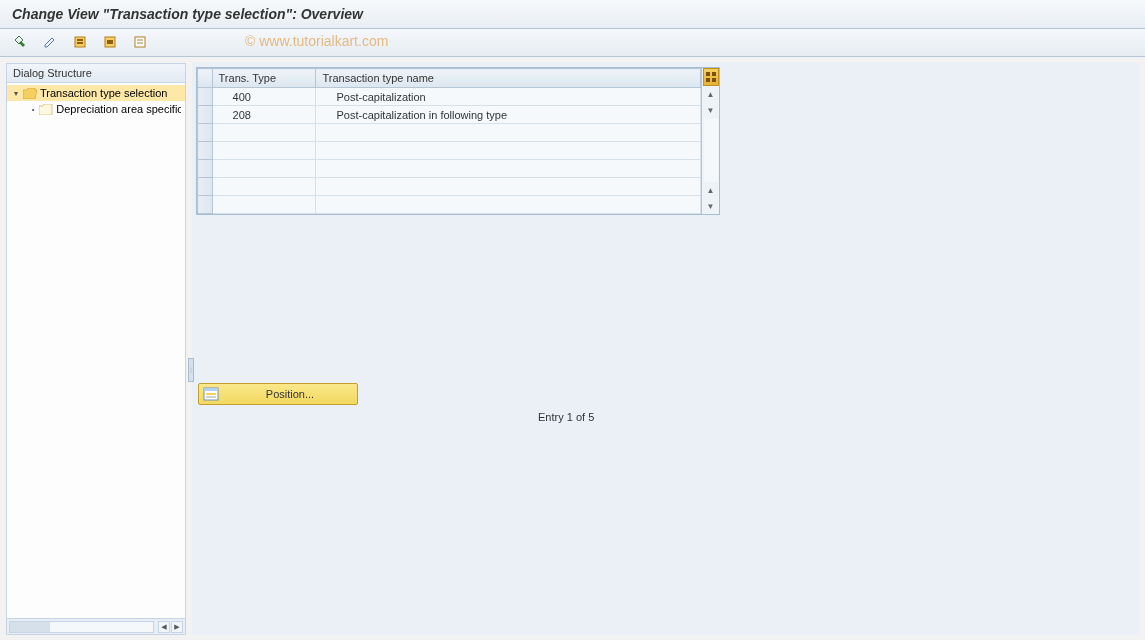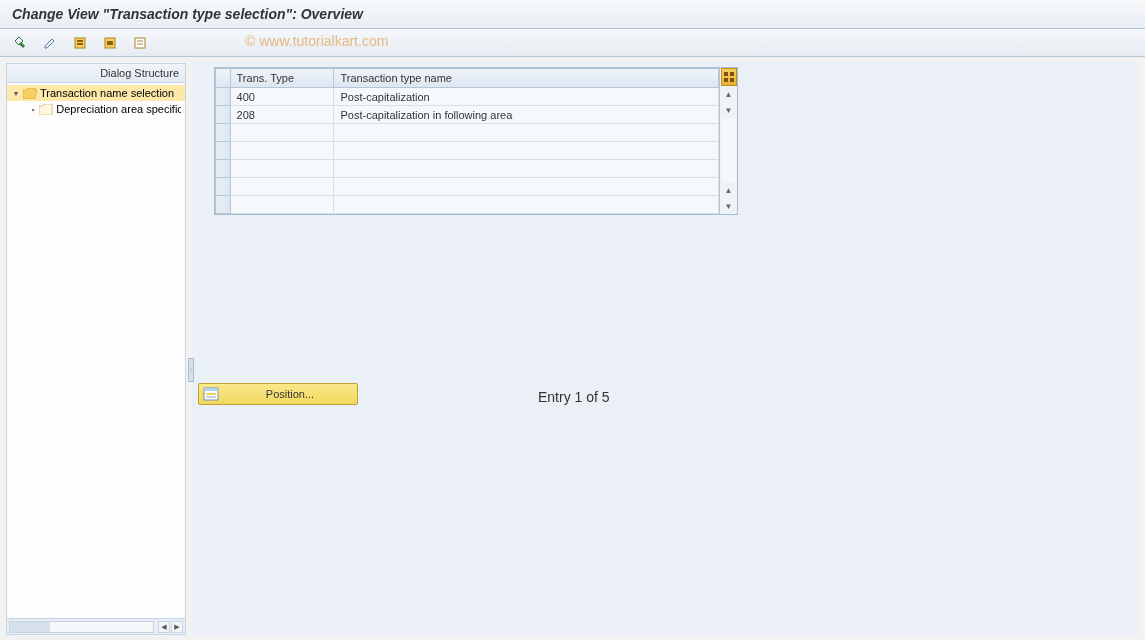--- a/index.html
+++ b/index.html
@@ -19,21 +19,21 @@
       font-weight: bold;
       font-style: italic;
       font-size: 14px;
       color: #333;
     }
     .toolbar {
       background: linear-gradient(#f5f8fb, #e6ecf2);
       border-bottom: 1px solid #b5c5d5;
       padding: 4px 10px;
       display: flex;
-      align-items: center;
+      align-items: flex-end;
       gap: 10px;
       height: 28px;
       position: relative;
     }
     .toolbar-btn {
       width: 20px;
       height: 20px;
       display: flex;
       align-items: center;
       justify-content: center;
@@ -57,21 +57,20 @@
       padding: 6px;
       gap: 6px;
     }
     .sidebar {
       width: 180px;
       background: #fdfdfd;
       border: 1px solid #c5d5e5;
       display: flex;
       flex-direction: column;
       position: relative;
-      text-align: right;
     }
     .sidebar-header {
       background: linear-gradient(#f0f5fa, #e2eaf2);
       border-bottom: 1px solid #c5d5e5;
       padding: 3px 6px;
       font-size: 11px;
       color: #333;
     }
     .tree {
       flex: 1;
@@ -145,21 +144,21 @@
       color: #555;
       cursor: pointer;
     }
     .content {
       flex: 1;
       background: #eaf0f6;
       position: relative;
     }
     .table-container {
       position: absolute;
-      left: 22px;
+      left: 4px;
       top: 4px;
       width: 524px;
       border: 1px solid #a9bdd1;
       background: #8b5cf6;
     }
     .table-wrapper {
       display: flex;
     }
     .data-table {
       border-collapse: collapse;
@@ -170,21 +169,21 @@
       border: 1px solid #b5c5d5;
       padding: 3px 6px;
       text-align: left;
       font-weight: normal;
       font-size: 11px;
       color: #333;
       height: 18px;
     }
     .data-table td {
       border: 1px solid #d5e0ea;
-      padding: 2px 6px;
+      padding: 2px 20px;
       font-size: 11px;
       color: #333;
       height: 18px;
       background: #f5f9fc;
     }
     .data-table td.row-selector {
       width: 14px;
       background: linear-gradient(to right, #e8eef4, #dce6f0);
       border: 1px solid #b5c5d5;
       padding: 0;
@@ -228,21 +227,21 @@
     .vscroll-track {
       flex: 1;
       width: 14px;
       background: #f5f8fb;
     }
     .position-row {
       position: absolute;
       left: 6px;
       top: 320px;
       display: flex;
-      align-items: flex-end;
+      align-items: flex-start;
       gap: 180px;
     }
     .position-btn {
       display: flex;
       align-items: center;
       background: linear-gradient(#fae88a, #f2d860);
       border: 1px solid #c0a030;
       border-radius: 2px;
       padding: 2px 4px;
       cursor: pointer;
@@ -254,22 +253,23 @@
       height: 16px;
       margin-right: 8px;
     }
     .position-btn-label {
       font-size: 11px;
       color: #333;
       flex: 1;
       text-align: center;
     }
     .entry-info {
-      font-size: 14px;
-      color: #333;
+      font-size: 11px;
+      color: #333;
+      margin-top: 28px;
     }
     .splitter-handle {
       position: absolute;
       left: -4px;
       top: 295px;
       width: 6px;
       height: 24px;
       background: #d5e0ea;
       border: 1px solid #a9bdd1;
       cursor: col-resize;
@@ -325,21 +325,21 @@
   <div class="sidebar">
     <div class="sidebar-header">Dialog Structure</div>
     <div class="tree">
       <div class="tree-item selected">
         <span class="tree-toggle">▾</span>
         <span class="folder-icon">
           <svg width="14" height="11" viewBox="0 0 14 11">
               <path d="M0 2 L4 2 L5 0 L12 0 L12 2 L14 2 L12 11 L0 11 Z" fill="#f5d060" stroke="#c09020" stroke-width="0.5"></path>
             </svg>
         </span>
-        <span>Transaction name selection</span>
+        <span>Transaction type selection</span>
       </div>
       <div class="tree-item child">
         <span class="tree-toggle">•</span>
         <span class="folder-icon">
           <svg width="14" height="11" viewBox="0 0 14 11">
               <path d="M0 2 L4 2 L5 0 L13 0 L13 11 L0 11 Z" fill="#fff8e0" stroke="#c09020" stroke-width="0.5"></path>
             </svg>
         </span>
         <span style="overflow:hidden;text-overflow:clip;">Depreciation area specification</span>
       </div>
@@ -367,21 +367,21 @@
           </thead>
           <tbody id="table-body">
           <tr>
     <td class="row-selector"></td>
     <td class="col-type">400</td>
     <td class="col-name">Post-capitalization</td>
               </tr>
               <tr>
     <td class="row-selector"></td>
     <td class="col-type">208</td>
-    <td class="col-name">Post-capitalization in following area</td>
+    <td class="col-name">Post-capitalization in following type</td>
               </tr>
               <tr>
     <td class="row-selector"></td>
     <td class="col-type"></td>
     <td class="col-name"></td>
               </tr>
               <tr>
     <td class="row-selector"></td>
     <td class="col-type"></td>
     <td class="col-name"></td>

